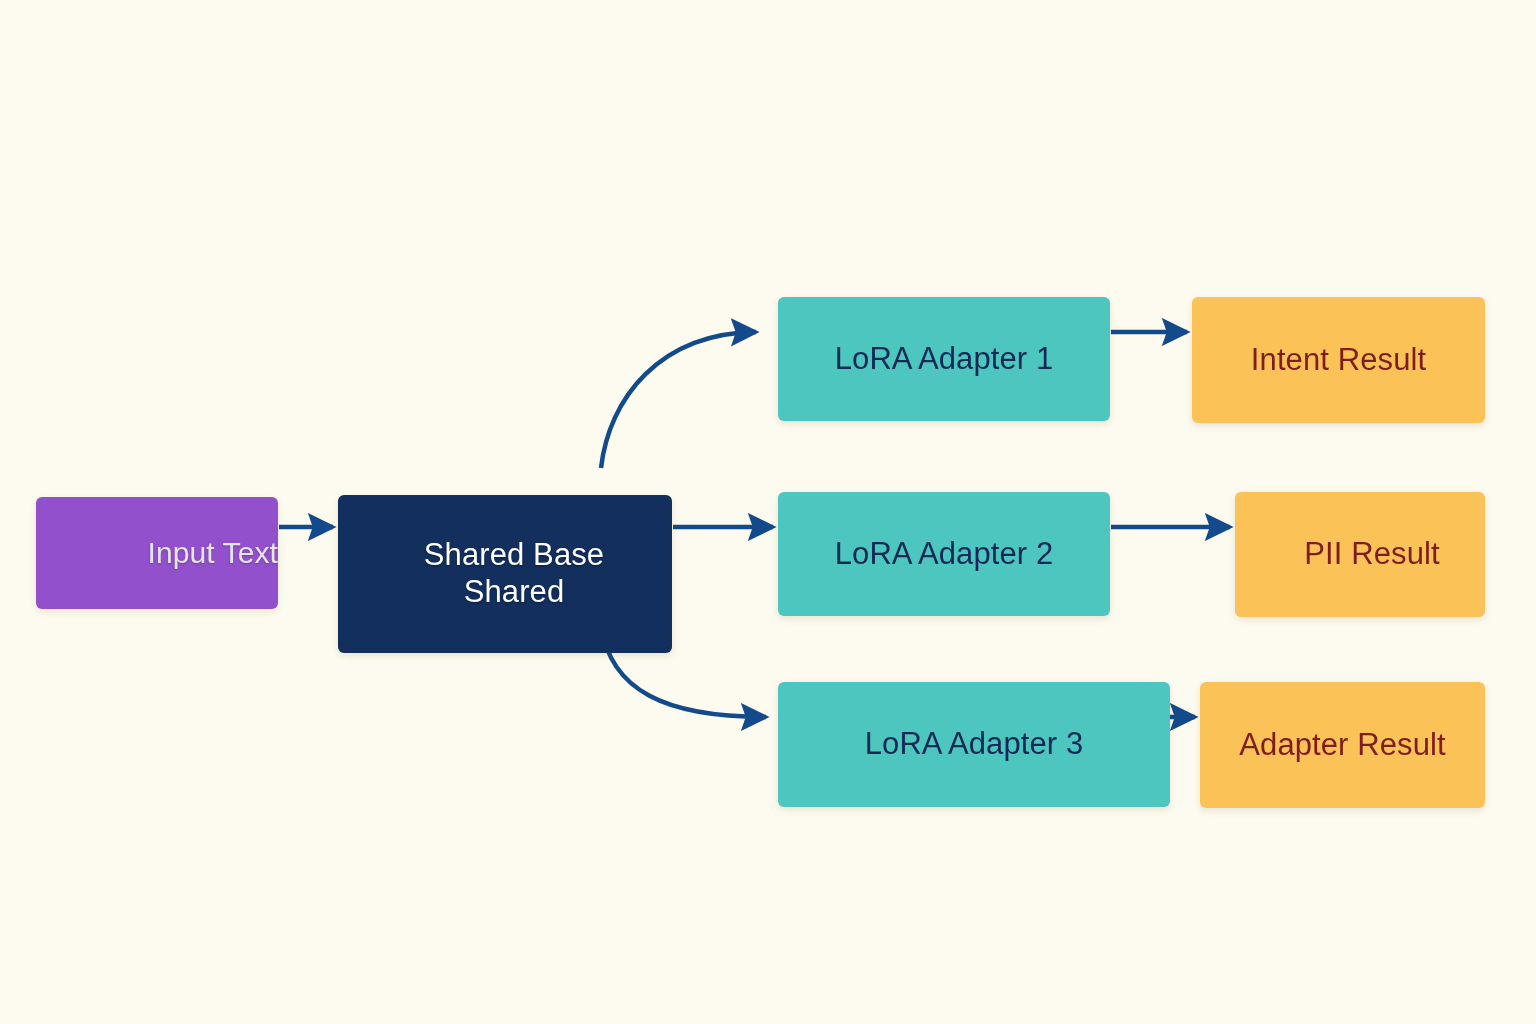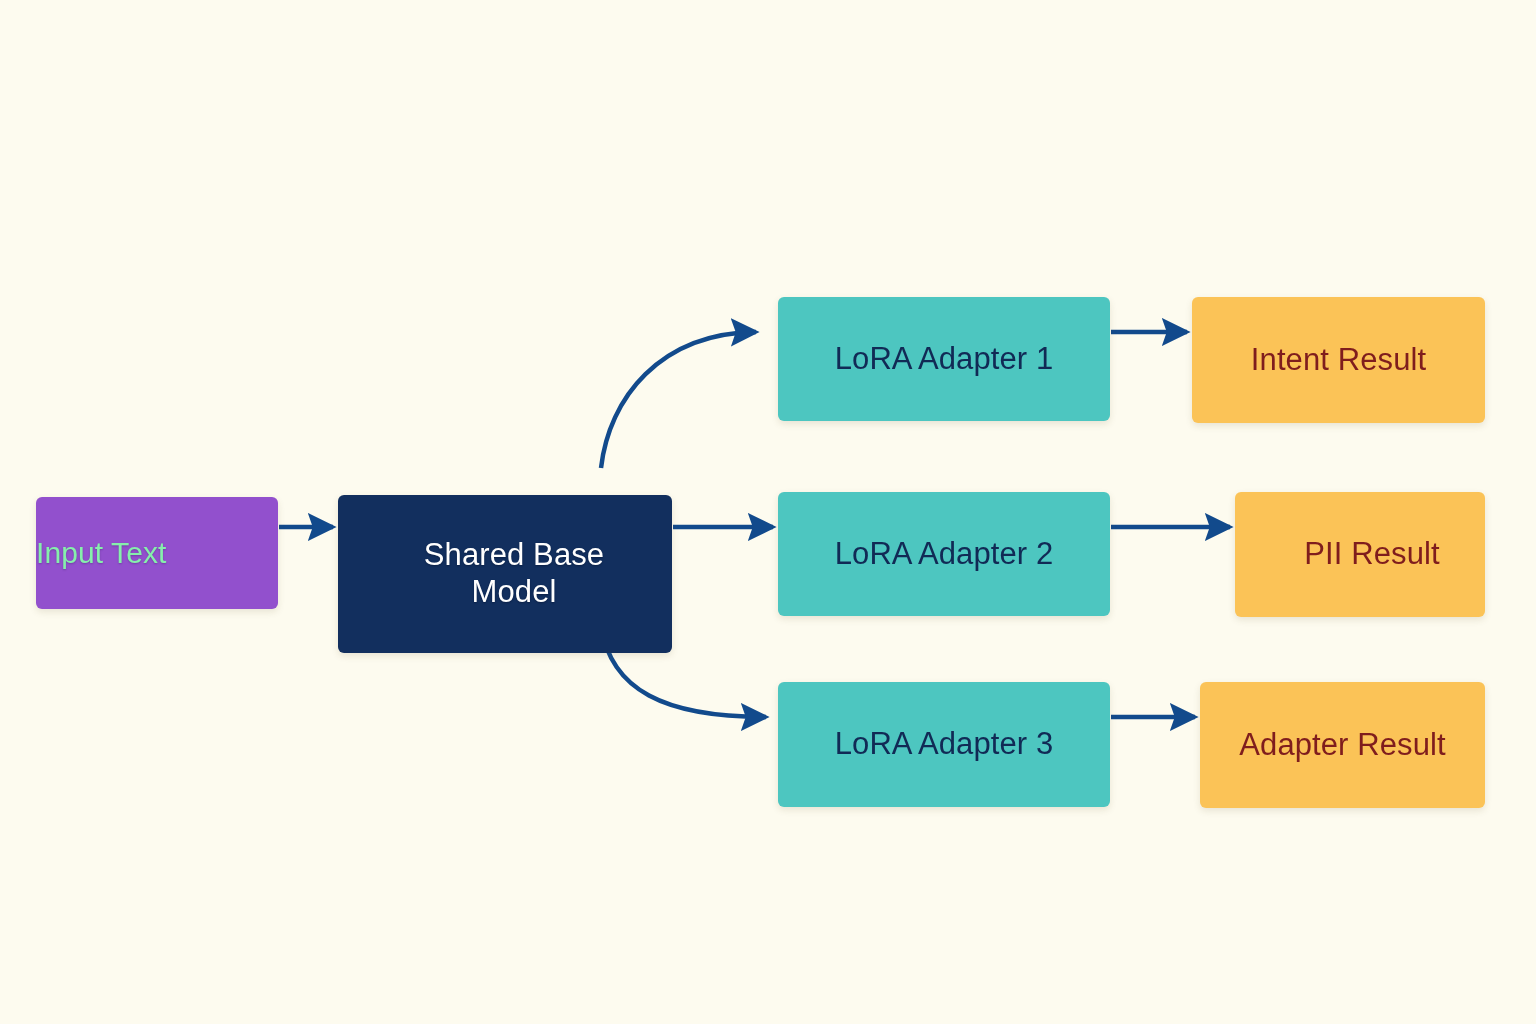--- a/index.html
+++ b/index.html
@@ -44,23 +44,23 @@
     line-height: 1.18;
     letter-spacing: 0.1px;
   }
   
   .node-input {
     background: #9250cd;
     justify-content: center;
     text-align: center;
   }
   .node-input .node-label {
-    color: #86efac;
+    color: #e5e5e5;
     font-size: 30px;
-    text-align: left;
+    text-align: right;
     text-shadow: 0 1px 2px rgba(40, 20, 70, 0.30);
   }
   
   .node-base {
     background: #122f5e;
     justify-content: flex-start;
     padding-left: 42px;
     padding-right: 24px;
   }
   .node-base .node-label {
@@ -117,33 +117,33 @@
     <line x1="1111" y1="717" x2="1195" y2="717" stroke="#124a8c" stroke-width="4.5" marker-end="url(#arrowhead)"></line>
   </svg>
 
   <div class="node node-input" style="left:36px; top:470px; width:242px; height:112px;">
     <span class="node-label">Input Text</span>
   </div>
 
   <div class="node node-base" style="left:338px; top:468px; width:334px; height:158px;">
     <span class="node-label">
       <span>Shared Base</span><br>
-      <span>Model</span>
+      <span>Shared</span>
     </span>
   </div>
 
   <div class="node node-adapter" style="left:778px; top:270px; width:332px; height:124px;">
     <span class="node-label">LoRA Adapter 1</span>
   </div>
 
   <div class="node node-adapter" style="left:778px; top:465px; width:332px; height:124px;">
     <span class="node-label">LoRA Adapter 2</span>
   </div>
 
-  <div class="node node-adapter" style="left:778px; top:655px; width:332px; height:125px;">
+  <div class="node node-adapter" style="left:778px; top:655px; width:392px; height:125px;">
     <span class="node-label">LoRA Adapter 3</span>
   </div>
 
   <div class="node node-result" style="left:1192px; top:270px; width:293px; height:126px;">
     <span class="node-label">Intent Result</span>
   </div>
 
   <div class="node node-result" style="left:1235px; top:465px; width:250px; height:125px;padding-left:24px;">
     <span class="node-label">PII Result</span>
   </div>

